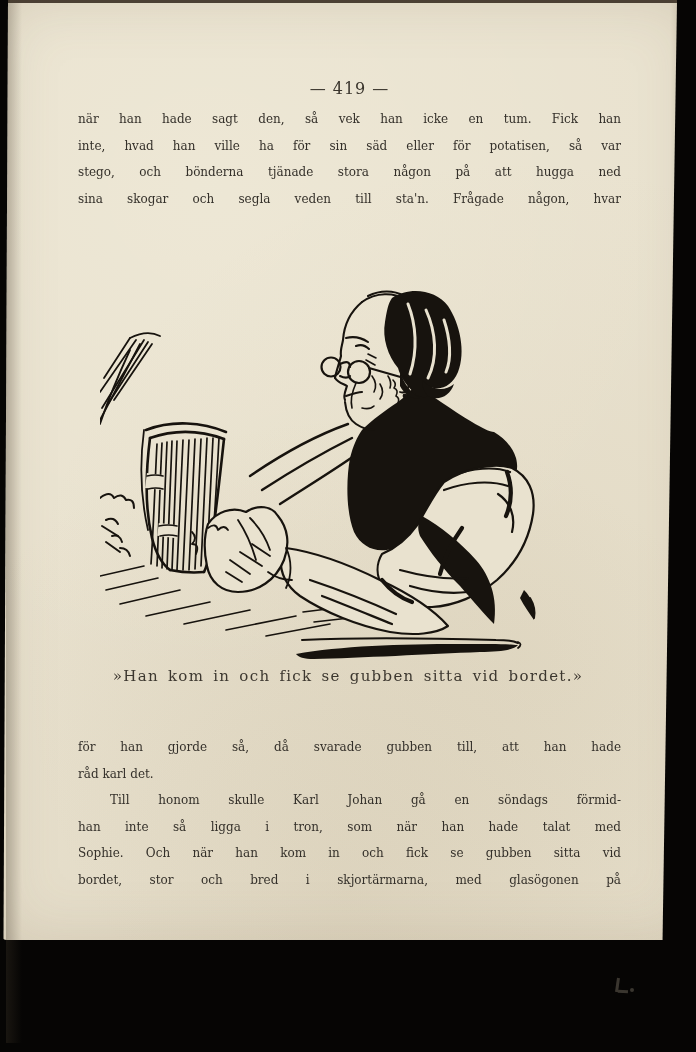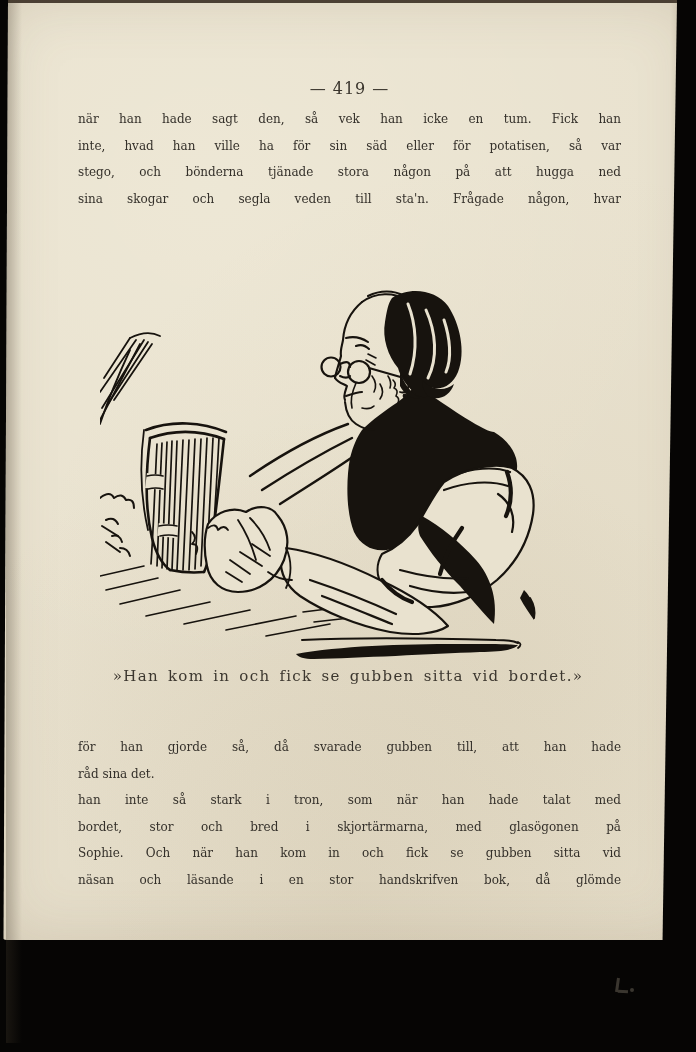--- a/index.html
+++ b/index.html
@@ -273,25 +273,25 @@
              C414,370 400,372 380,372 C330,374 260,378 214,379 C204,379 198,377 196,374 Z"></path>
         <path class="ink" stroke-width="1.8" d="M418,362 q5,2 0,6"></path>
       </g>
     </svg>
   </div>
 
   <div class="caption">»Han kom in och fick se gubben sitta vid bordet.»</div>
 
   <div class="text-block tb2">
     <div class="line">för han gjorde så, då svarade gubben till, att han hade</div>
-    <div class="line short">råd sina det.</div>
-    <div class="line">han inte så stark i tron, som när han hade talat med</div>
+    <div class="line short">råd karl det.</div>
+    <div class="line indent">Till honom skulle Karl Johan gå en söndags förmid-</div>
+    <div class="line">han inte så ligga i tron, som när han hade talat med</div>
+    <div class="line">Sophie. Och när han kom in och fick se gubben sitta vid</div>
     <div class="line">bordet, stor och bred i skjortärmarna, med glasögonen på</div>
-    <div class="line">Sophie. Och när han kom in och fick se gubben sitta vid</div>
-    <div class="line">näsan och läsande i en stor handskrifven bok, då glömde</div>
   </div>
 
   <div class="smudge">
     <span class="s1"></span>
       <span class="s2"></span>
       <span class="s3"></span>
   </div>
 </div>
 
 </body></html>

